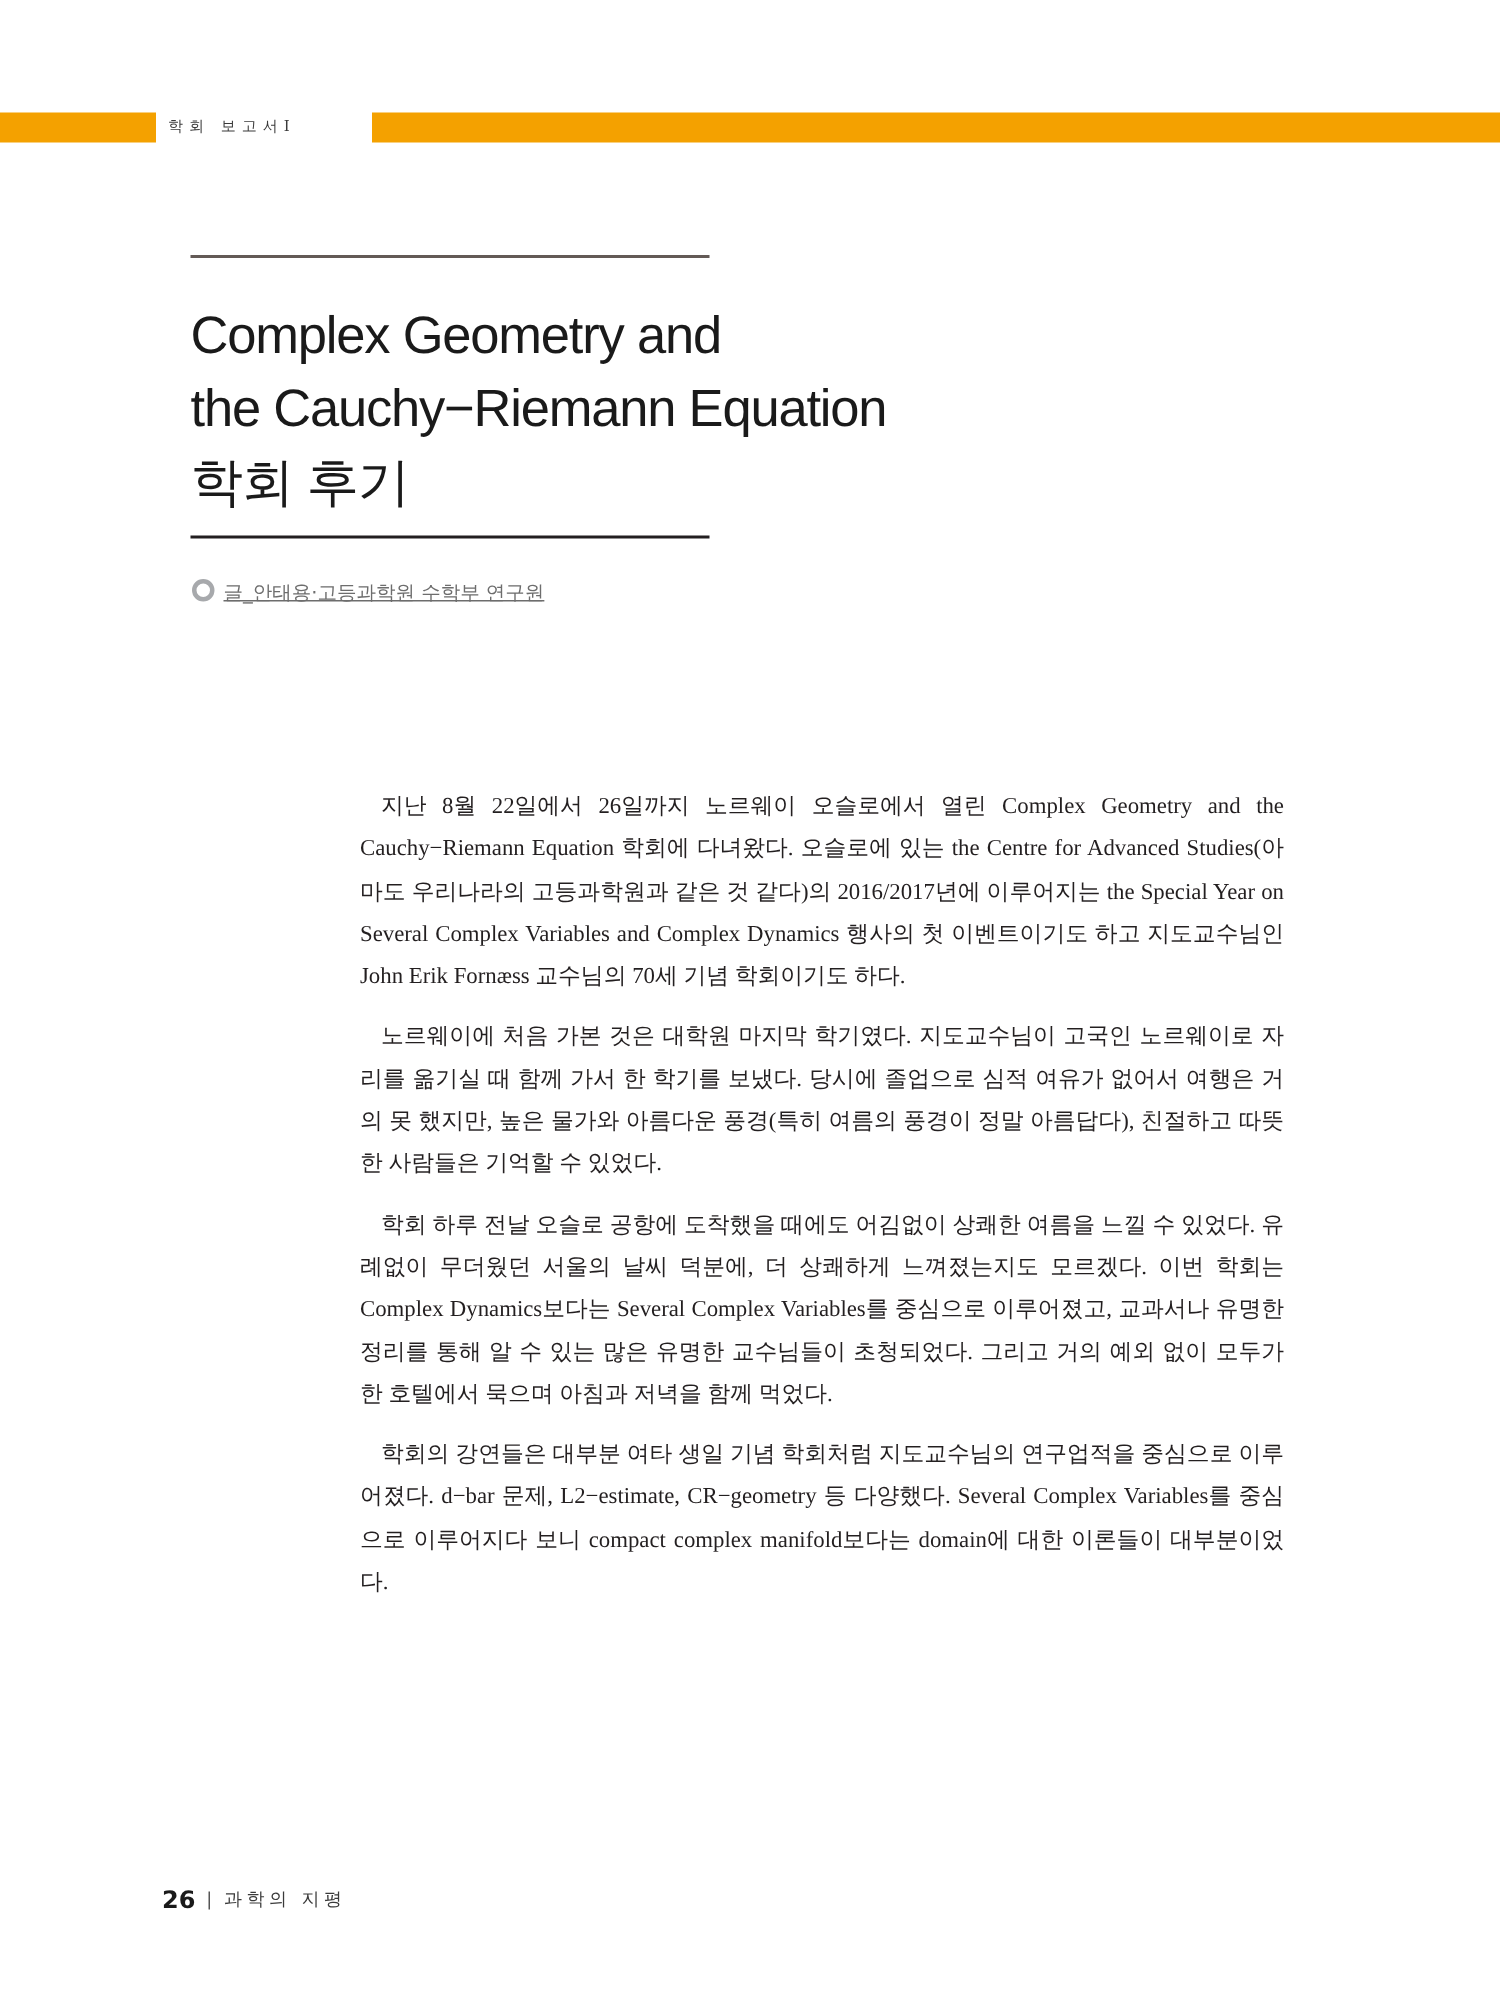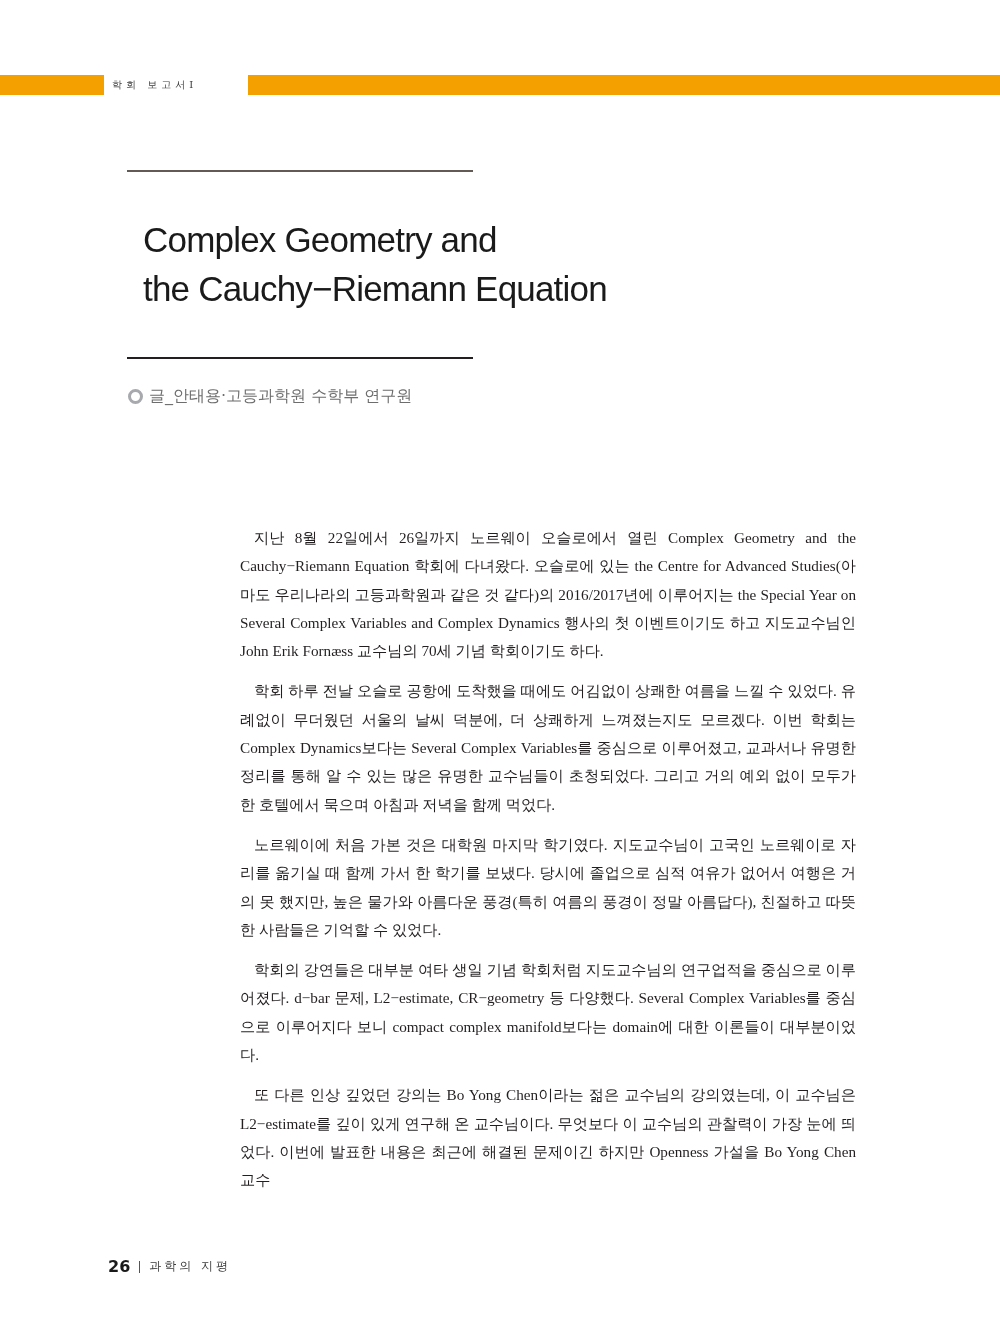--- a/index.html
+++ b/index.html
@@ -46,37 +46,38 @@
     }
     .rule-bottom {
       position: absolute;
       left: 127px; top: 357px;
       width: 346px; height: 2px;
       background: #231f20;
     }
     .title {
       position: absolute;
       left: 127px; top: 199px;
-      margin: 16px;
+      margin: 0;
       font-family: "Liberation Sans", sans-serif;
       font-weight: normal;
       font-size: 35px;
       line-height: 49px;
       color: #1a1a1a;
       letter-spacing: -0.8px;
     }
     .title span { display: block; white-space: nowrap; }
     .byline {
       position: absolute;
       left: 128px; top: 386px;
       display: flex;
-      align-items: center;
-      font-size: 16px;
+      align-items: flex-start;
+      font-size: 13px;
       color: #6d6d6d;
       white-space: nowrap;
+      text-decoration: underline;
     }
     .byline-icon {
       width: 9px; height: 9px;
       border: 3px solid #a7a9ac;
       border-radius: 50%;
       margin-right: 6px;
       box-sizing: content-box;
     }
     .body-text {
       position: absolute;
@@ -122,34 +123,34 @@
 
 <div class="section-bar-left"></div>
 <div class="section-label">학회 보고서Ⅰ</div>
 <div class="section-bar-right"></div>
 
 <div class="rule-top"></div>
 
 <h1 class="title">
   <span>Complex Geometry and</span>
   <span>the Cauchy−Riemann Equation</span>
+  <span>학회 후기</span>
 </h1>
 
 <div class="rule-bottom"></div>
 
 <div class="byline">
   <span class="byline-icon"></span>
   <span>글_안태용·고등과학원 수학부 연구원</span>
 </div>
 
 <div class="body-text">
   <p>지난 8월 22일에서 26일까지 노르웨이 오슬로에서 열린 Complex Geometry and the Cauchy−Riemann Equation 학회에 다녀왔다. 오슬로에 있는 the Centre for Advanced Studies(아마도 우리나라의 고등과학원과 같은 것 같다)의 2016/2017년에 이루어지는 the Special Year on Several Complex Variables and Complex Dynamics 행사의 첫 이벤트이기도 하고 지도교수님인 John Erik Fornæss 교수님의 70세 기념 학회이기도 하다.</p>
+  <p>노르웨이에 처음 가본 것은 대학원 마지막 학기였다. 지도교수님이 고국인 노르웨이로 자리를 옮기실 때 함께 가서 한 학기를 보냈다. 당시에 졸업으로 심적 여유가 없어서 여행은 거의 못 했지만, 높은 물가와 아름다운 풍경(특히 여름의 풍경이 정말 아름답다), 친절하고 따뜻한 사람들은 기억할 수 있었다.</p>
   <p>학회 하루 전날 오슬로 공항에 도착했을 때에도 어김없이 상쾌한 여름을 느낄 수 있었다. 유례없이 무더웠던 서울의 날씨 덕분에, 더 상쾌하게 느껴졌는지도 모르겠다. 이번 학회는 Complex Dynamics보다는 Several Complex Variables를 중심으로 이루어졌고, 교과서나 유명한 정리를 통해 알 수 있는 많은 유명한 교수님들이 초청되었다. 그리고 거의 예외 없이 모두가 한 호텔에서 묵으며 아침과 저녁을 함께 먹었다.</p>
-  <p>노르웨이에 처음 가본 것은 대학원 마지막 학기였다. 지도교수님이 고국인 노르웨이로 자리를 옮기실 때 함께 가서 한 학기를 보냈다. 당시에 졸업으로 심적 여유가 없어서 여행은 거의 못 했지만, 높은 물가와 아름다운 풍경(특히 여름의 풍경이 정말 아름답다), 친절하고 따뜻한 사람들은 기억할 수 있었다.</p>
   <p>학회의 강연들은 대부분 여타 생일 기념 학회처럼 지도교수님의 연구업적을 중심으로 이루어졌다. d−bar 문제, L2−estimate, CR−geometry 등 다양했다. Several Complex Variables를 중심으로 이루어지다 보니 compact complex manifold보다는 domain에 대한 이론들이 대부분이었다.</p>
-  <p>또 다른 인상 깊었던 강의는 Bo Yong Chen이라는 젊은 교수님의 강의였는데, 이 교수님은 L2−estimate를 깊이 있게 연구해 온 교수님이다. 무엇보다 이 교수님의 관찰력이 가장 눈에 띄었다. 이번에 발표한 내용은 최근에 해결된 문제이긴 하지만 Openness 가설을 Bo Yong Chen 교수</p>
 </div>
 
 <div class="footer">
   <span class="page-number">26</span>
   <span class="footer-sep"></span>
   <span class="magazine-name">과학의 지평</span>
 </div>
 
 </body></html>

